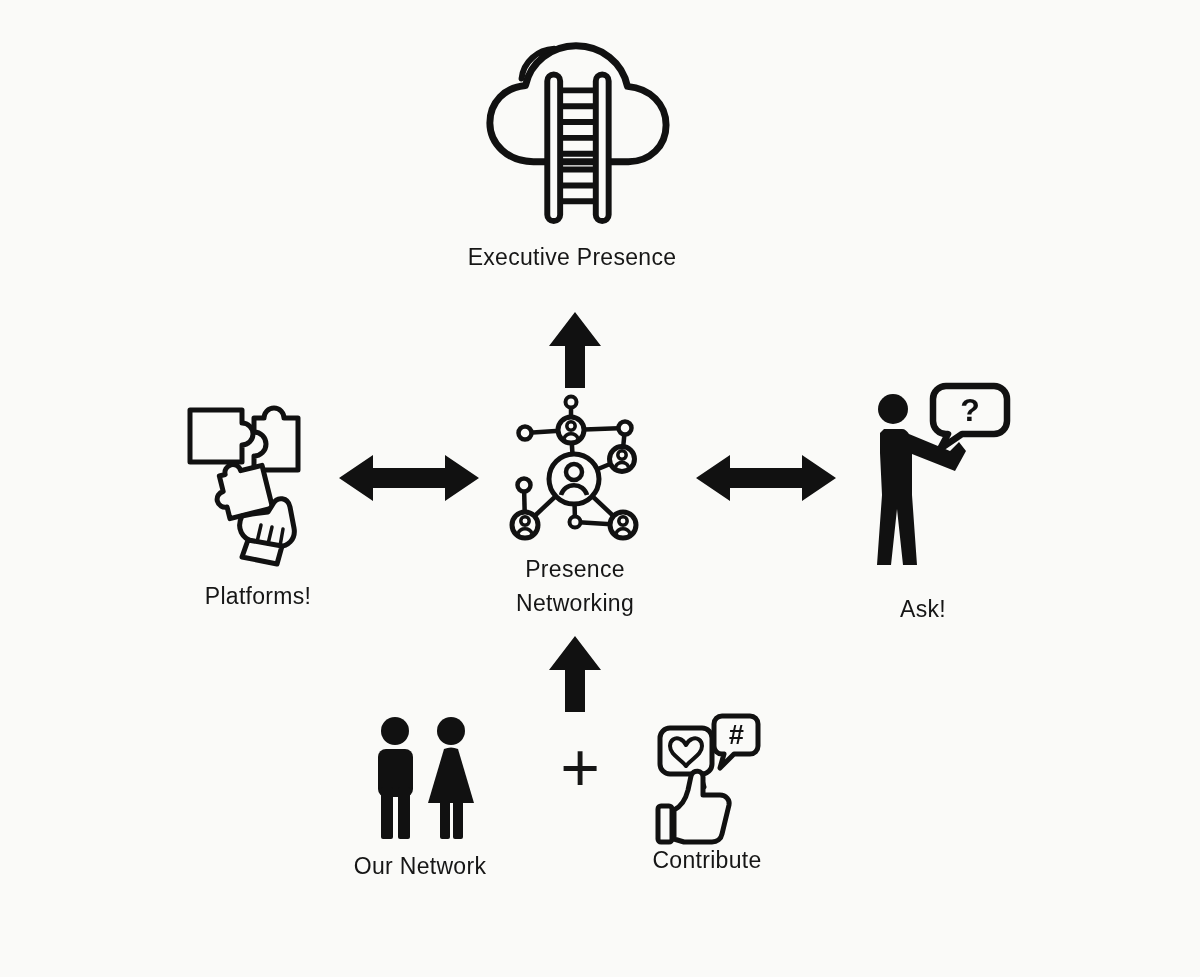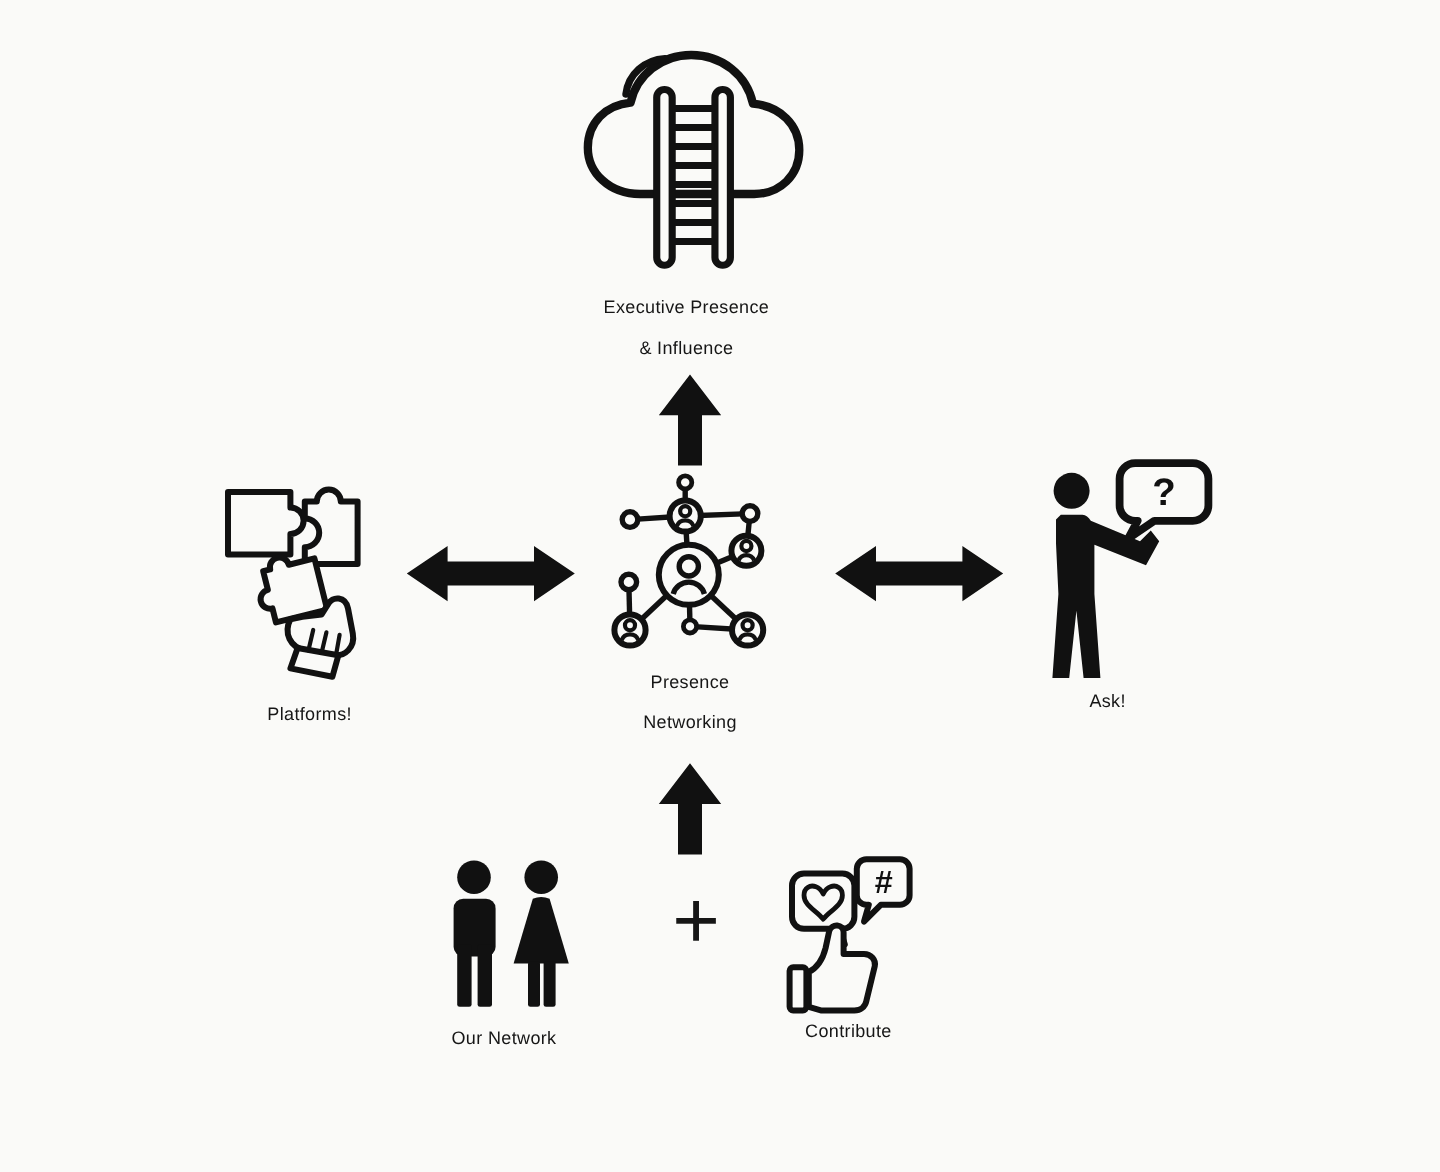--- a/index.html
+++ b/index.html
@@ -8,21 +8,21 @@
     position:relative;
     background:#fafaf8;
     color:#161616;
     font-family:"Liberation Sans", sans-serif;
     overflow:hidden;
   }
   .icon { position:absolute; display:block; overflow:visible; }
   .label {
     position:absolute;
     text-align:center;
-    font-size:15px;
+    font-size:23px;
     line-height:34px;
     font-weight:400;
     letter-spacing:0.3px;
     color:#161616;
   }
   .plus {
     position:absolute;
     text-align:center;
     font-size:68px;
     line-height:58px;
@@ -36,21 +36,20 @@
 <svg class="icon" style="left:476px;top:30px" width="198" height="196" viewBox="0 0 200 196">
   <path d="M58,132 C32,132 14,114 14,93 C14,72 29,57 50,55 C55,32 76,15 101,15 C127,15 148,32 153,56 C176,58 192,74 192,95 C192,116 176,132 154,132 Z" fill="none" stroke="#111" stroke-width="7" stroke-linejoin="round"></path>
   <path d="M46,48 C48,31 62,19 79,18" fill="none" stroke="#111" stroke-width="6" stroke-linecap="round"></path>
   <rect x="72" y="44" width="13" height="148" rx="6.5" fill="#fafaf8" stroke="#111" stroke-width="6"></rect>
   <rect x="121" y="44" width="13" height="148" rx="6.5" fill="#fafaf8" stroke="#111" stroke-width="6"></rect>
   <path d="M85,60 H121 M85,76 H121 M85,92 H121 M85,108 H121 M85,124 H121 M85,140 H121 M85,156 H121 M85,172 H121" fill="none" stroke="#111" stroke-width="6"></path>
 </svg>
 
 <div class="label" style="left:392px;top:240px;width:360px">
   <div>Executive Presence</div>
-  <div>&amp; Influence</div>
 </div>
 
 <svg class="icon" style="left:549px;top:312px" width="52" height="76" viewBox="0 0 52 76">
   <polygon points="26,0 52,34 36,34 36,76 16,76 16,34 0,34" fill="#111"></polygon>
 </svg>
 
 <svg class="icon" style="left:549px;top:636px" width="52" height="76" viewBox="0 0 52 76">
   <polygon points="26,0 52,34 36,34 36,76 16,76 16,34 0,34" fill="#111"></polygon>
 </svg>
 
@@ -120,21 +119,21 @@
 
 <div class="label" style="left:158px;top:579px;width:200px">Platforms!</div>
 
 <svg class="icon" style="left:860px;top:383px" width="152" height="186" viewBox="0 0 152 186">
   <path d="M86,3 L134,3 A13,13 0 0 1 147,16 L147,38 A13,13 0 0 1 134,51 L102,51 L80,66 L88,51 L86,51 A13,13 0 0 1 73,38 L73,16 A13,13 0 0 1 86,3 Z" fill="#fafaf8" stroke="#111" stroke-width="6.5" stroke-linejoin="round"></path>
   <text x="110" y="38" text-anchor="middle" font-size="32" font-weight="bold" font-family="'Liberation Sans',sans-serif" fill="#111">?</text>
   <circle cx="33" cy="26" r="15" fill="#111"></circle>
   <path d="M24,46 L42,46 C45,46 47,48 49,51 L90,68 L99,59 L106,68 L95,88 L52,71 L52,112 L57,182 L43,182 L37,126 L31,182 L17,182 L22,112 L20,70 L20,50 Z" fill="#111"></path>
 </svg>
 
-<div class="label" style="left:848px;top:568px;width:150px">Ask!</div>
+<div class="label" style="left:848px;top:592px;width:150px">Ask!</div>
 
 <svg class="icon" style="left:366px;top:715px" width="114" height="126" viewBox="0 0 114 126">
   <g fill="#111">
     <circle cx="29" cy="16" r="14"></circle>
     <rect x="12" y="34" width="35" height="48" rx="8"></rect>
     <rect x="15" y="72" width="12" height="52" rx="2"></rect>
     <rect x="32" y="72" width="12" height="52" rx="2"></rect>
   </g>
   <g fill="#111">
     <circle cx="85" cy="16" r="14"></circle>

